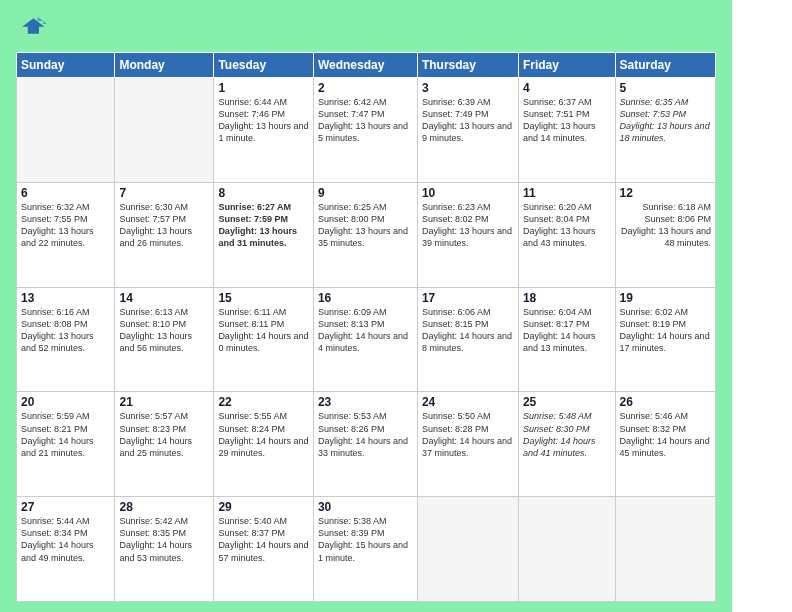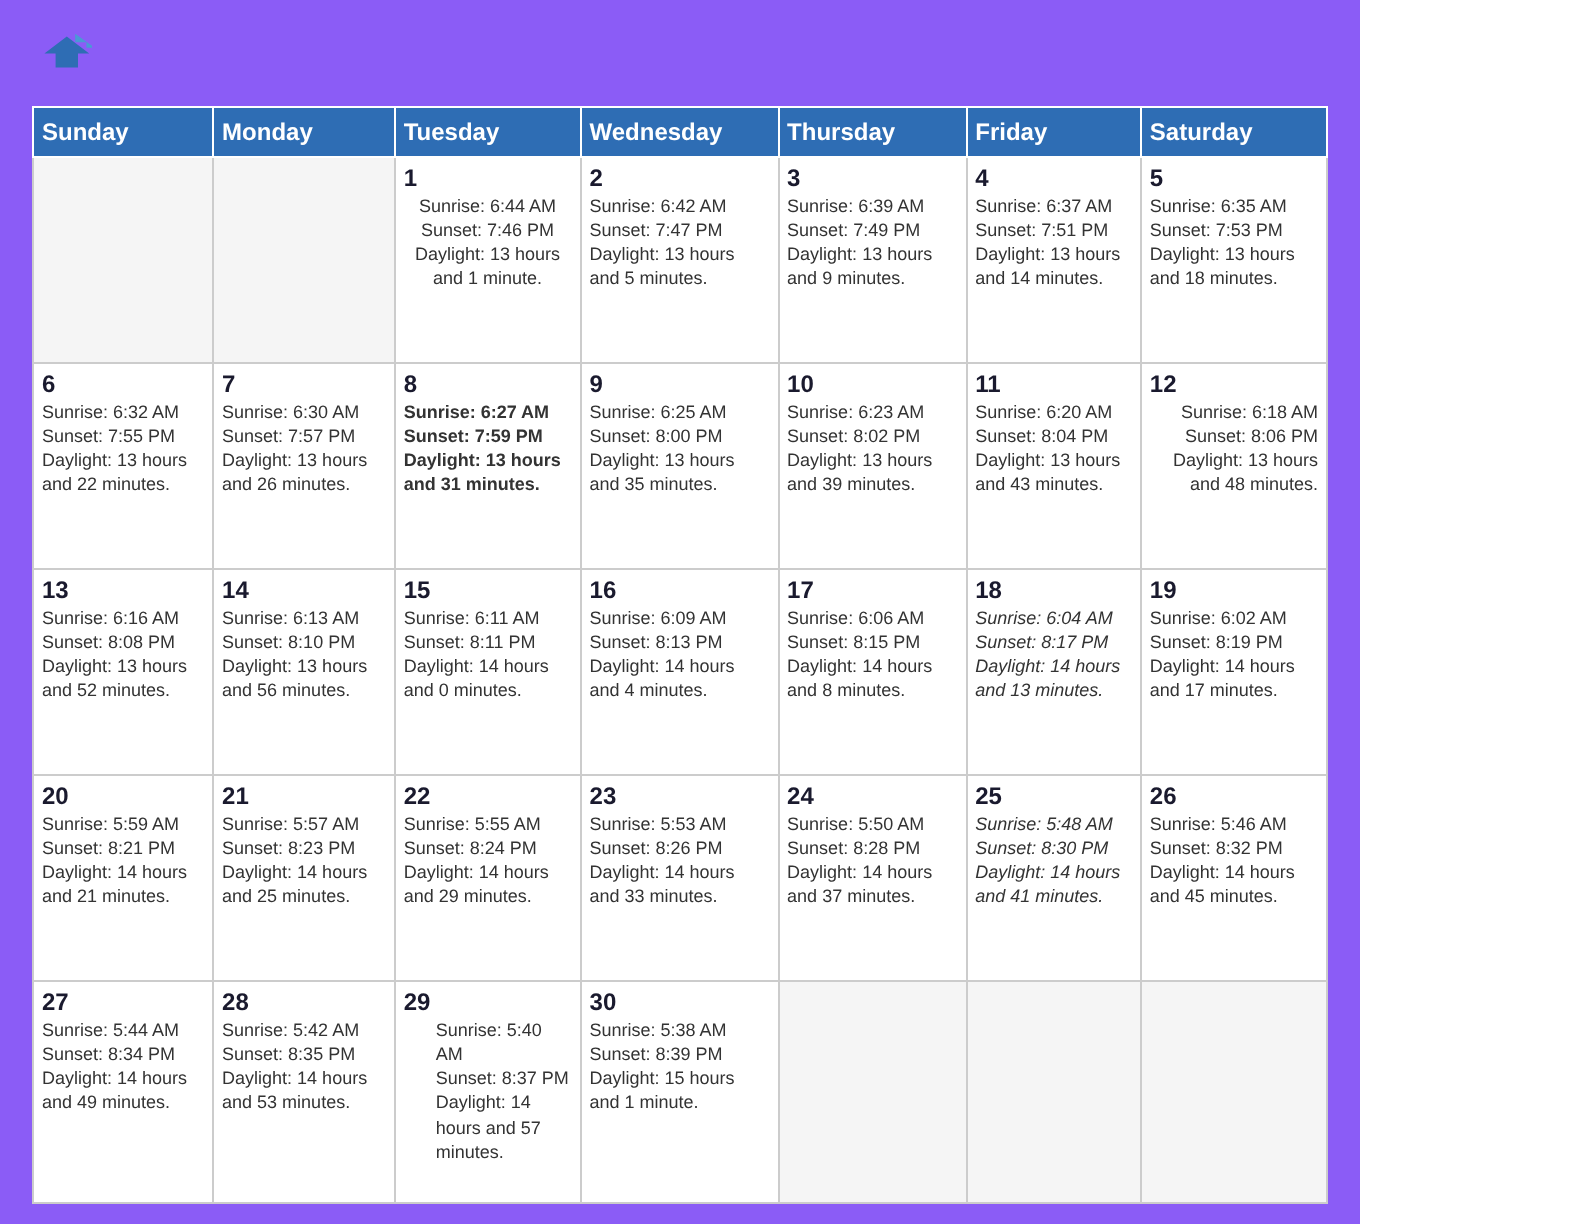--- a/index.html
+++ b/index.html
@@ -4,23 +4,23 @@
   <style>
     * { box-sizing: border-box; margin: 0; padding: 0; }
     body {
       font-family: Arial, sans-serif;
       background: #fff;
       width: 792px;
       height: 612px;
       overflow: hidden;
     }
     .page {
-      width: 680px;
+      width: 732px;
       height: 612px;
-      background: #8b5cf6;
+      background: #86efac;
       display: flex;
       flex-direction: column;
       padding: 12px 16px 10px 16px;
     }
     .header {
       display: flex;
       justify-content: space-between;
       align-items: flex-start;
       margin-bottom: 8px;
     }
@@ -119,21 +119,21 @@
           <th>Friday</th>
           <th>Saturday</th>
         </tr>
     </thead>
     <tbody id="calendar-body">
     <tr>
           <td class="empty"></td>
           <td class="empty"></td>
           <td>
             <span class="day-num">1</span>
-            <div class="day-info" style="white-space: pre-line; text-align: center;">Sunrise: 6:44 AM
+            <div class="day-info" style="white-space: pre-line;">Sunrise: 6:44 AM
 Sunset: 7:46 PM
 Daylight: 13 hours and 1 minute.</div>
           </td>
           <td>
             <span class="day-num">2</span>
             <div class="day-info" style="white-space: pre-line;">Sunrise: 6:42 AM
 Sunset: 7:47 PM
 Daylight: 13 hours and 5 minutes.</div>
           </td>
           <td>
@@ -143,21 +143,21 @@
 Daylight: 13 hours and 9 minutes.</div>
           </td>
           <td>
             <span class="day-num">4</span>
             <div class="day-info" style="white-space: pre-line;">Sunrise: 6:37 AM
 Sunset: 7:51 PM
 Daylight: 13 hours and 14 minutes.</div>
           </td>
           <td>
             <span class="day-num">5</span>
-            <div class="day-info" style="white-space: pre-line;">Sunrise: 6:35 AM
+            <div class="day-info" style="white-space: pre-line; font-style: italic;">Sunrise: 6:35 AM
 Sunset: 7:53 PM
 Daylight: 13 hours and 18 minutes.</div>
           </td>
         </tr>
         <tr>
           <td>
             <span class="day-num">6</span>
             <div class="day-info" style="white-space: pre-line;">Sunrise: 6:32 AM
 Sunset: 7:55 PM
 Daylight: 13 hours and 22 minutes.</div>
@@ -225,21 +225,21 @@
 Daylight: 14 hours and 4 minutes.</div>
           </td>
           <td>
             <span class="day-num">17</span>
             <div class="day-info" style="white-space: pre-line;">Sunrise: 6:06 AM
 Sunset: 8:15 PM
 Daylight: 14 hours and 8 minutes.</div>
           </td>
           <td>
             <span class="day-num">18</span>
-            <div class="day-info" style="white-space: pre-line; font-style: italic;">Sunrise: 6:04 AM
+            <div class="day-info" style="white-space: pre-line;">Sunrise: 6:04 AM
 Sunset: 8:17 PM
 Daylight: 14 hours and 13 minutes.</div>
           </td>
           <td>
             <span class="day-num">19</span>
             <div class="day-info" style="white-space: pre-line;">Sunrise: 6:02 AM
 Sunset: 8:19 PM
 Daylight: 14 hours and 17 minutes.</div>
           </td>
         </tr>
@@ -295,21 +295,21 @@
 Daylight: 14 hours and 49 minutes.</div>
           </td>
           <td>
             <span class="day-num">28</span>
             <div class="day-info" style="white-space: pre-line;">Sunrise: 5:42 AM
 Sunset: 8:35 PM
 Daylight: 14 hours and 53 minutes.</div>
           </td>
           <td>
             <span class="day-num">29</span>
-            <div class="day-info" style="white-space: pre-line; margin-left: 16px;">Sunrise: 5:40 AM
+            <div class="day-info" style="white-space: pre-line;">Sunrise: 5:40 AM
 Sunset: 8:37 PM
 Daylight: 14 hours and 57 minutes.</div>
           </td>
           <td>
             <span class="day-num">30</span>
             <div class="day-info" style="white-space: pre-line;">Sunrise: 5:38 AM
 Sunset: 8:39 PM
 Daylight: 15 hours and 1 minute.</div>
           </td>
           <td class="empty"></td>

